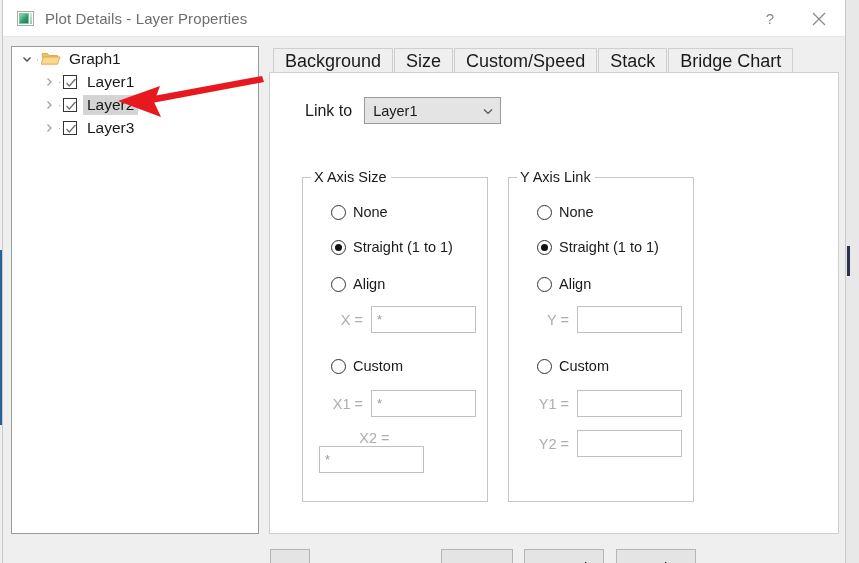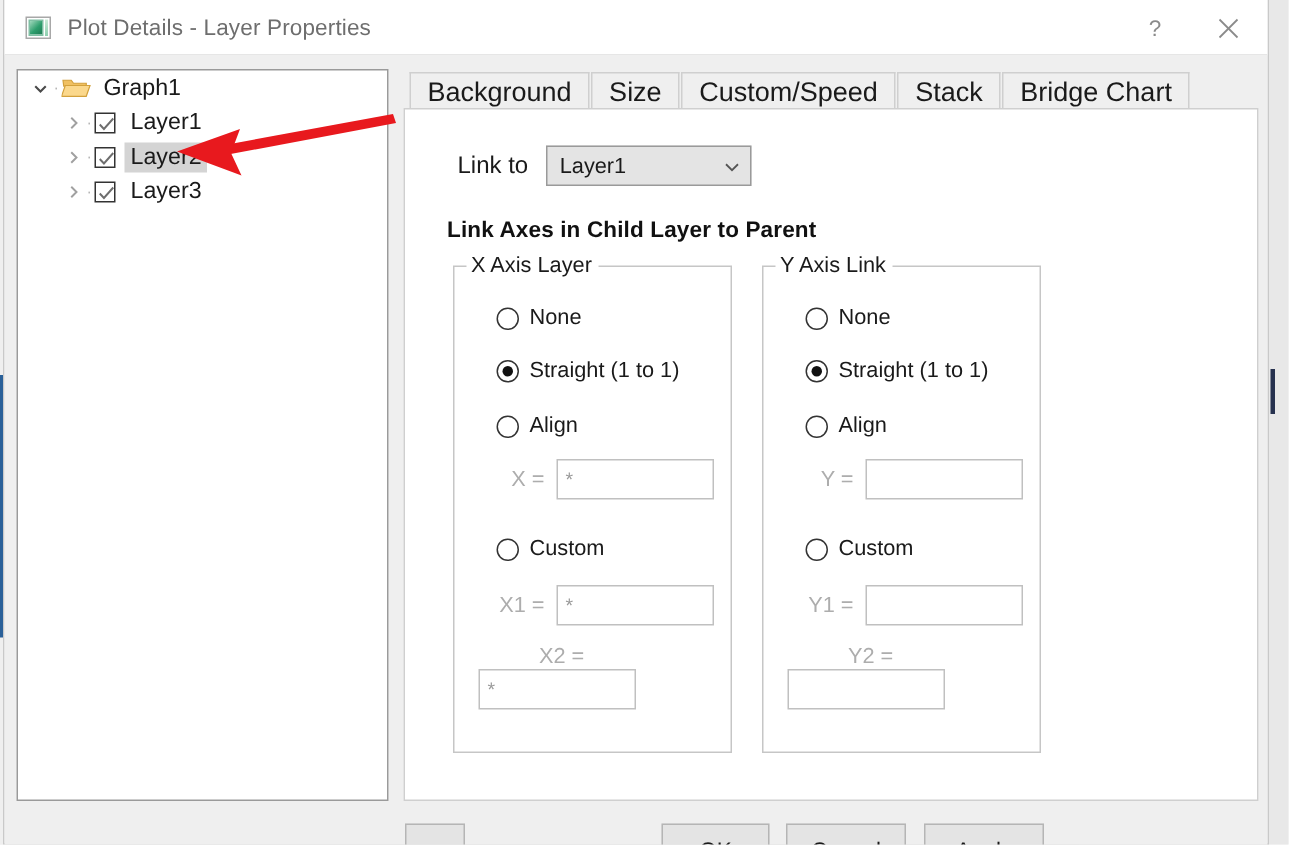--- a/index.html
+++ b/index.html
@@ -395,24 +395,23 @@
             <div class="combobox">
               <span>Layer1</span>
               <span class="cb-arrow">
                 <svg width="12" height="12" viewBox="0 0 12 12">
                   <polyline points="2,4.5 6,8.5 10,4.5" fill="none" stroke="#555" stroke-width="1.2"></polyline>
                 </svg>
               </span>
             </div>
           </div>
 
-          <div class="section-title">Link Axes in Child Layer to Parent</div>
 
           <div class="groupbox x">
-            <div class="gb-title">X Axis Layer</div>
+            <div class="gb-title">X Axis Size</div>
 
             <div class="radio-row" style="top:26px;">
               <span class="radio"></span>
               <span>None</span>
             </div>
 
             <div class="radio-row" style="top:61px;">
               <span class="radio checked"></span>
               <span>Straight (1 to 1)</span>
             </div>
@@ -469,21 +468,21 @@
             <div class="radio-row" style="top:180px;">
               <span class="radio"></span>
               <span>Custom</span>
             </div>
 
             <div class="field-row" style="top:212px;">
               <span class="field-label">Y1 =</span>
               <span class="field-box"></span>
             </div>
 
-            <div class="field-row" style="top:252px;flex-direction:column;">
+            <div class="field-row" style="top:252px;">
               <span class="field-label">Y2 =</span>
               <span class="field-box"></span>
             </div>
           </div>
 
         </div>
       </div>
 
       <div class="btn expand">&gt;&gt;</div>
       <div class="btn ok">OK</div>

